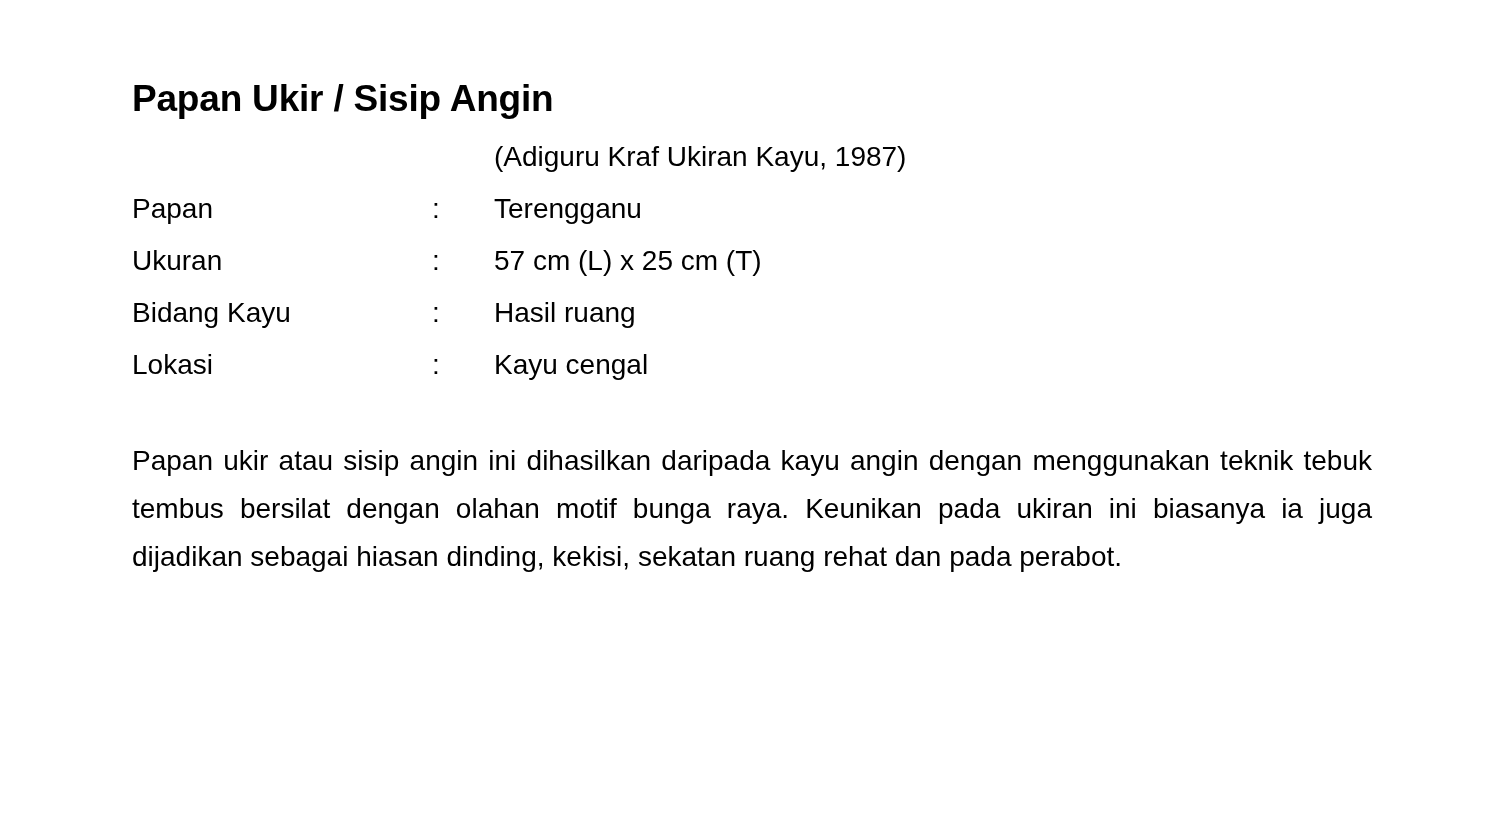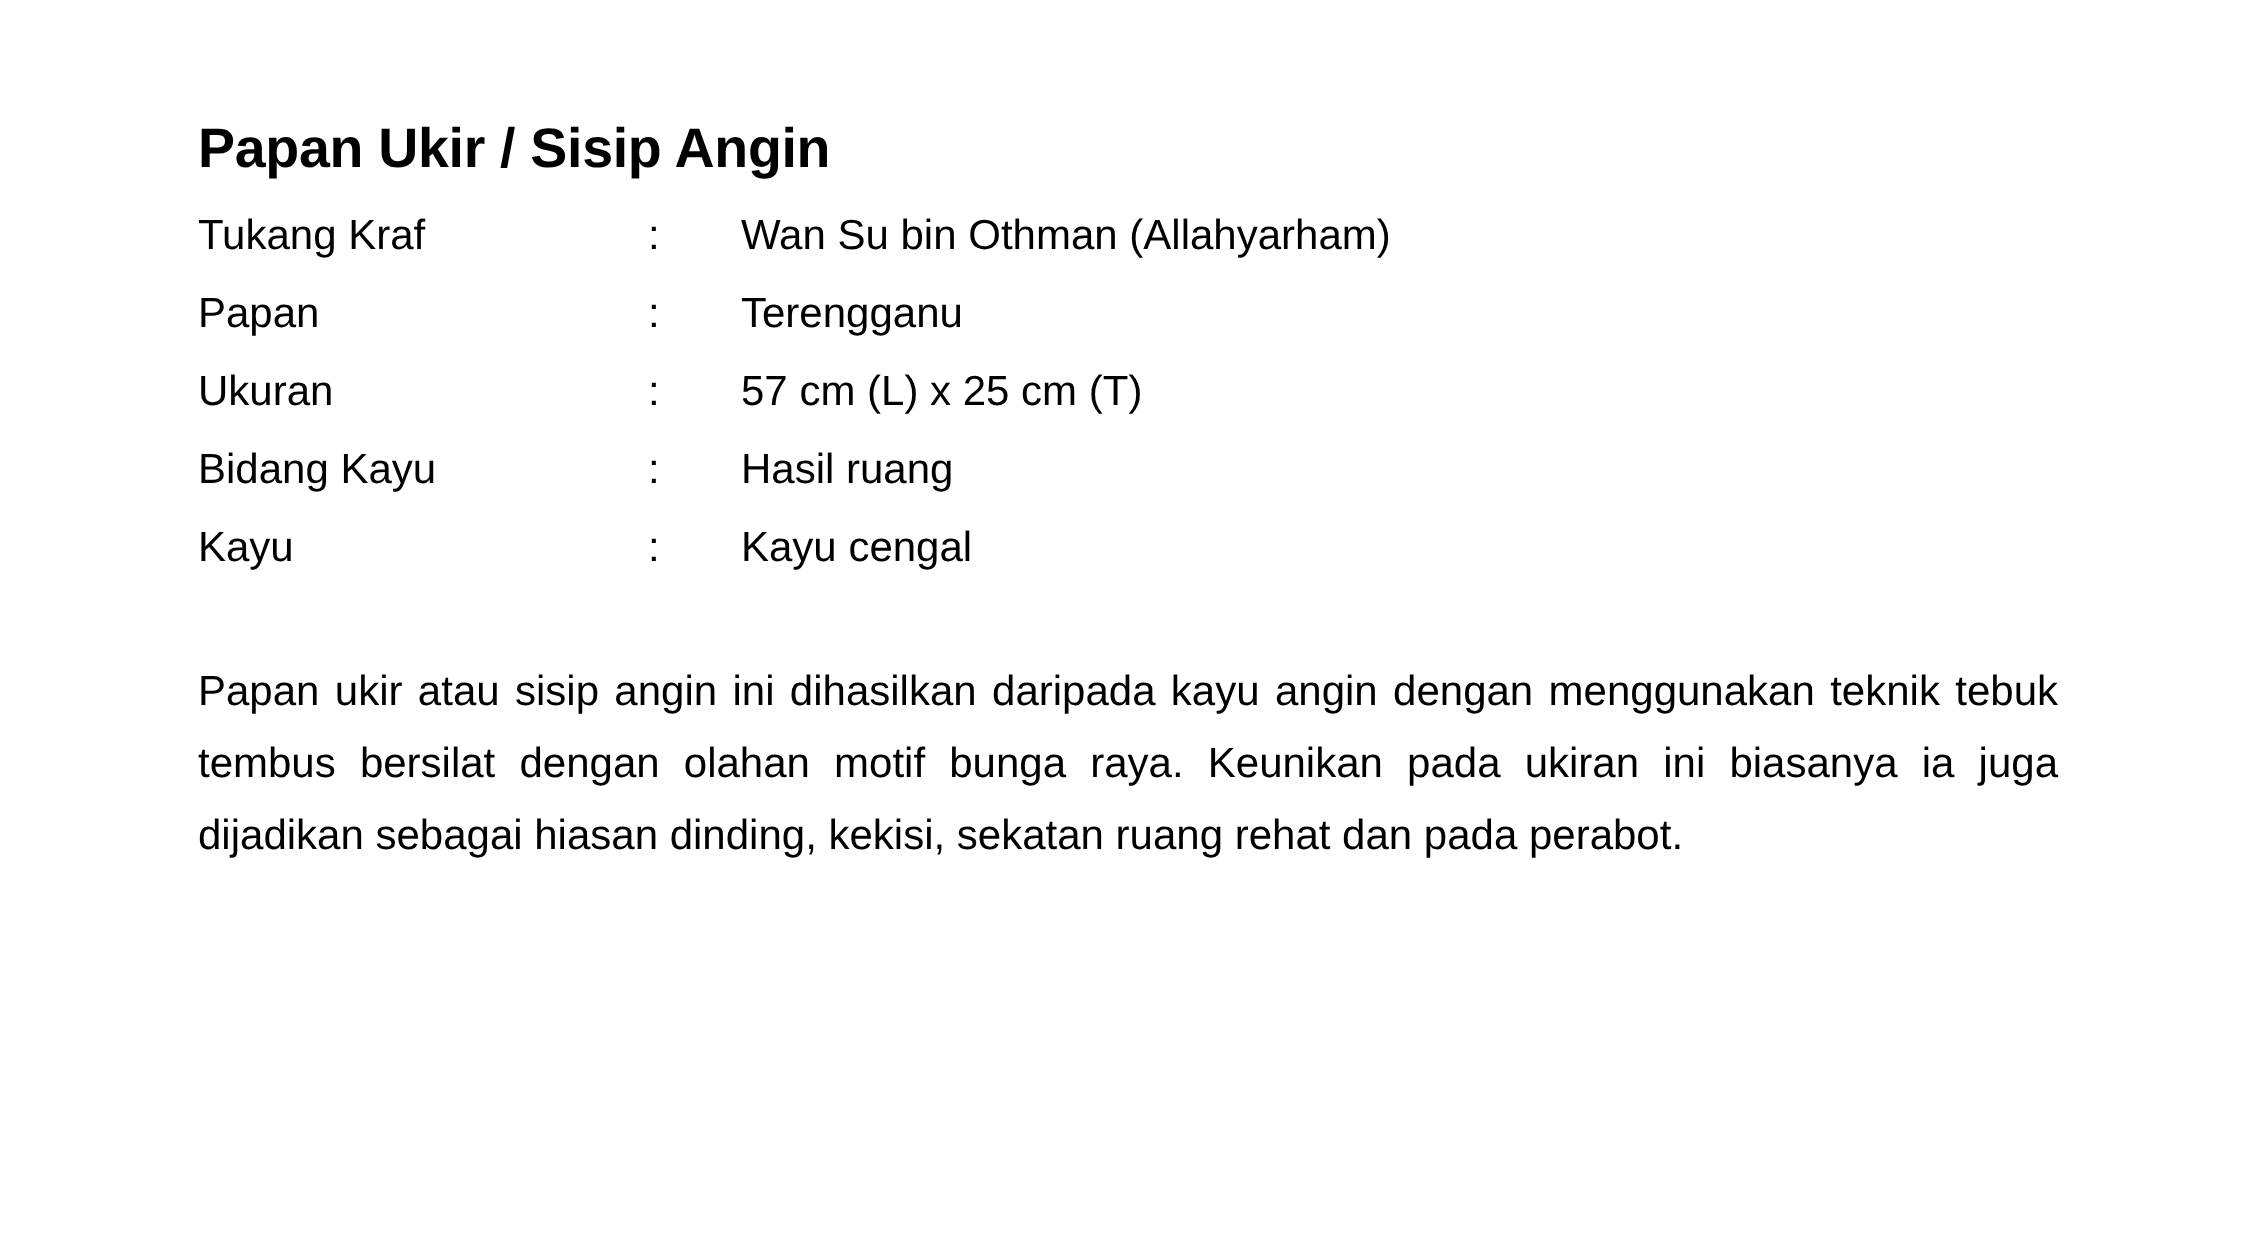--- a/index.html
+++ b/index.html
@@ -70,41 +70,41 @@
 <div class="page">
   <div class="content">
 
     <h1 class="title">
       <span>Papan Ukir</span><span> / </span><span>Sisip Angin</span>
     </h1>
 
     <table class="spec-table">
       <tbody>
         <tr>
-          <td class="col-label">Tukang Kraf</td>
-          <td class="col-colon">:</td>
-          <td class="col-value">Wan Su bin Othman (Allahyarham)</td>
+          <td class="col-label"></td>
+          <td class="col-colon"></td>
+          <td class="col-value">(Adiguru Kraf Ukiran Kayu, 1987)</td>
         </tr>
         <tr>
           <td class="col-label">Papan</td>
           <td class="col-colon">:</td>
           <td class="col-value">Terengganu</td>
         </tr>
         <tr>
           <td class="col-label">Ukuran</td>
           <td class="col-colon">:</td>
           <td class="col-value">57 cm (L) x 25 cm (T)</td>
         </tr>
         <tr>
           <td class="col-label">Bidang Kayu</td>
           <td class="col-colon">:</td>
           <td class="col-value">Hasil ruang</td>
         </tr>
         <tr>
-          <td class="col-label">Kayu</td>
+          <td class="col-label">Lokasi</td>
           <td class="col-colon">:</td>
           <td class="col-value">Kayu cengal</td>
         </tr>
       </tbody>
     </table>
 
     <div class="gap"></div>
 
     <p class="body-text">Papan ukir atau sisip angin ini dihasilkan daripada kayu angin dengan menggunakan teknik tebuk tembus bersilat dengan olahan motif bunga raya. Keunikan pada ukiran ini biasanya ia juga dijadikan sebagai hiasan dinding, kekisi, sekatan ruang rehat dan pada perabot.</p>
 

